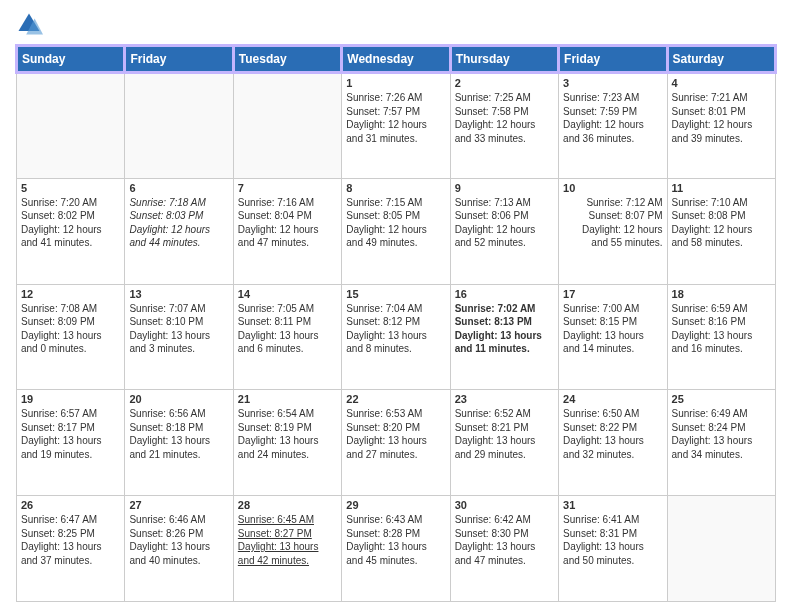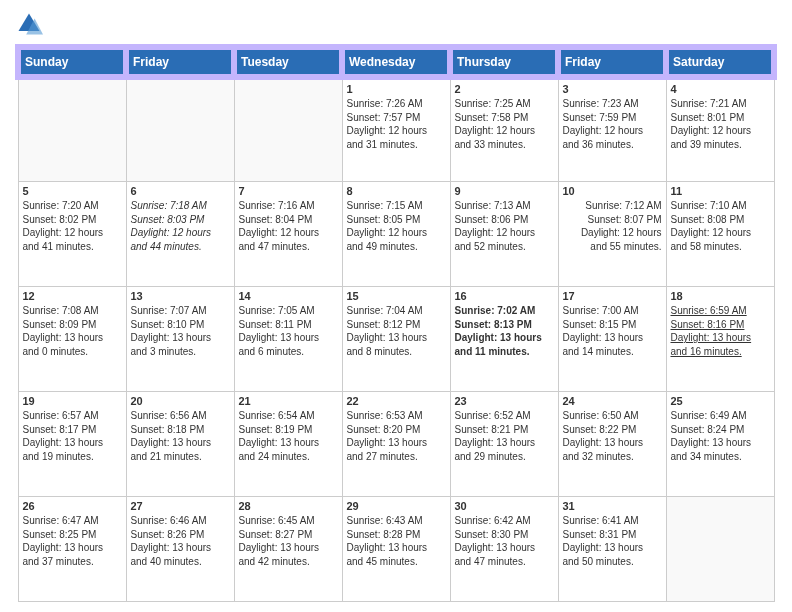--- a/index.html
+++ b/index.html
@@ -66,21 +66,21 @@
       width: 100%;
       table-layout: fixed;
     }
     .calendar thead th {
       background-color: #2a6db5;
       color: #fff;
       font-size: 12px;
       font-weight: bold;
       padding: 5px 4px;
       text-align: left;
-      border: 6px solid #c4b5fd;
+      border: 3px solid #c4b5fd;
     }
     .calendar tbody td {
       border: 1px solid #ccc;
       vertical-align: top;
       padding: 3px 4px;
       font-size: 9.5px;
       color: #333;
       width: 14.28%;
       height: 80px;
     }
@@ -238,21 +238,21 @@
 Daylight: 13 hours and 11 minutes.</div>
           </td>
           <td>
             <span class="day-num">17</span>
             <div class="day-info" style="white-space: pre-line;">Sunrise: 7:00 AM
 Sunset: 8:15 PM
 Daylight: 13 hours and 14 minutes.</div>
           </td>
           <td>
             <span class="day-num">18</span>
-            <div class="day-info" style="white-space: pre-line; text-decoration: underline;">Sunrise: 6:59 AM
+            <div class="day-info" style="white-space: pre-line;">Sunrise: 6:59 AM
 Sunset: 8:16 PM
 Daylight: 13 hours and 16 minutes.</div>
           </td>
         </tr>
         <tr>
           <td>
             <span class="day-num">19</span>
             <div class="day-info" style="white-space: pre-line;">Sunrise: 6:57 AM
 Sunset: 8:17 PM
 Daylight: 13 hours and 19 minutes.</div>
@@ -302,21 +302,21 @@
 Daylight: 13 hours and 37 minutes.</div>
           </td>
           <td>
             <span class="day-num">27</span>
             <div class="day-info" style="white-space: pre-line;">Sunrise: 6:46 AM
 Sunset: 8:26 PM
 Daylight: 13 hours and 40 minutes.</div>
           </td>
           <td>
             <span class="day-num">28</span>
-            <div class="day-info" style="white-space: pre-line;">Sunrise: 6:45 AM
+            <div class="day-info" style="white-space: pre-line; text-decoration: underline;">Sunrise: 6:45 AM
 Sunset: 8:27 PM
 Daylight: 13 hours and 42 minutes.</div>
           </td>
           <td>
             <span class="day-num">29</span>
             <div class="day-info" style="white-space: pre-line;">Sunrise: 6:43 AM
 Sunset: 8:28 PM
 Daylight: 13 hours and 45 minutes.</div>
           </td>
           <td>

